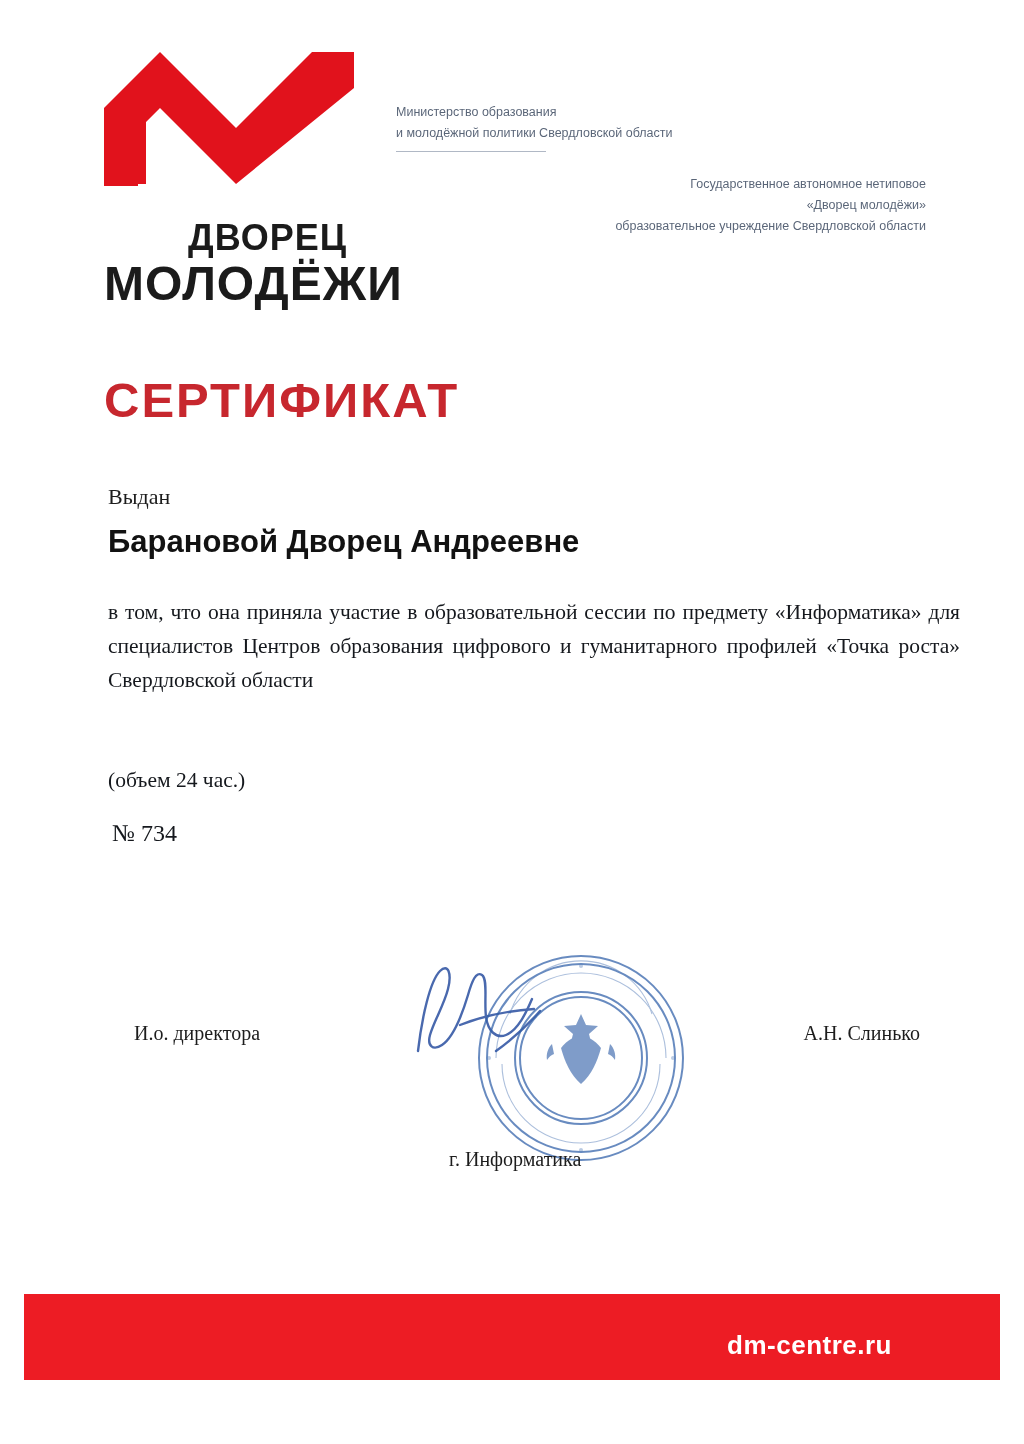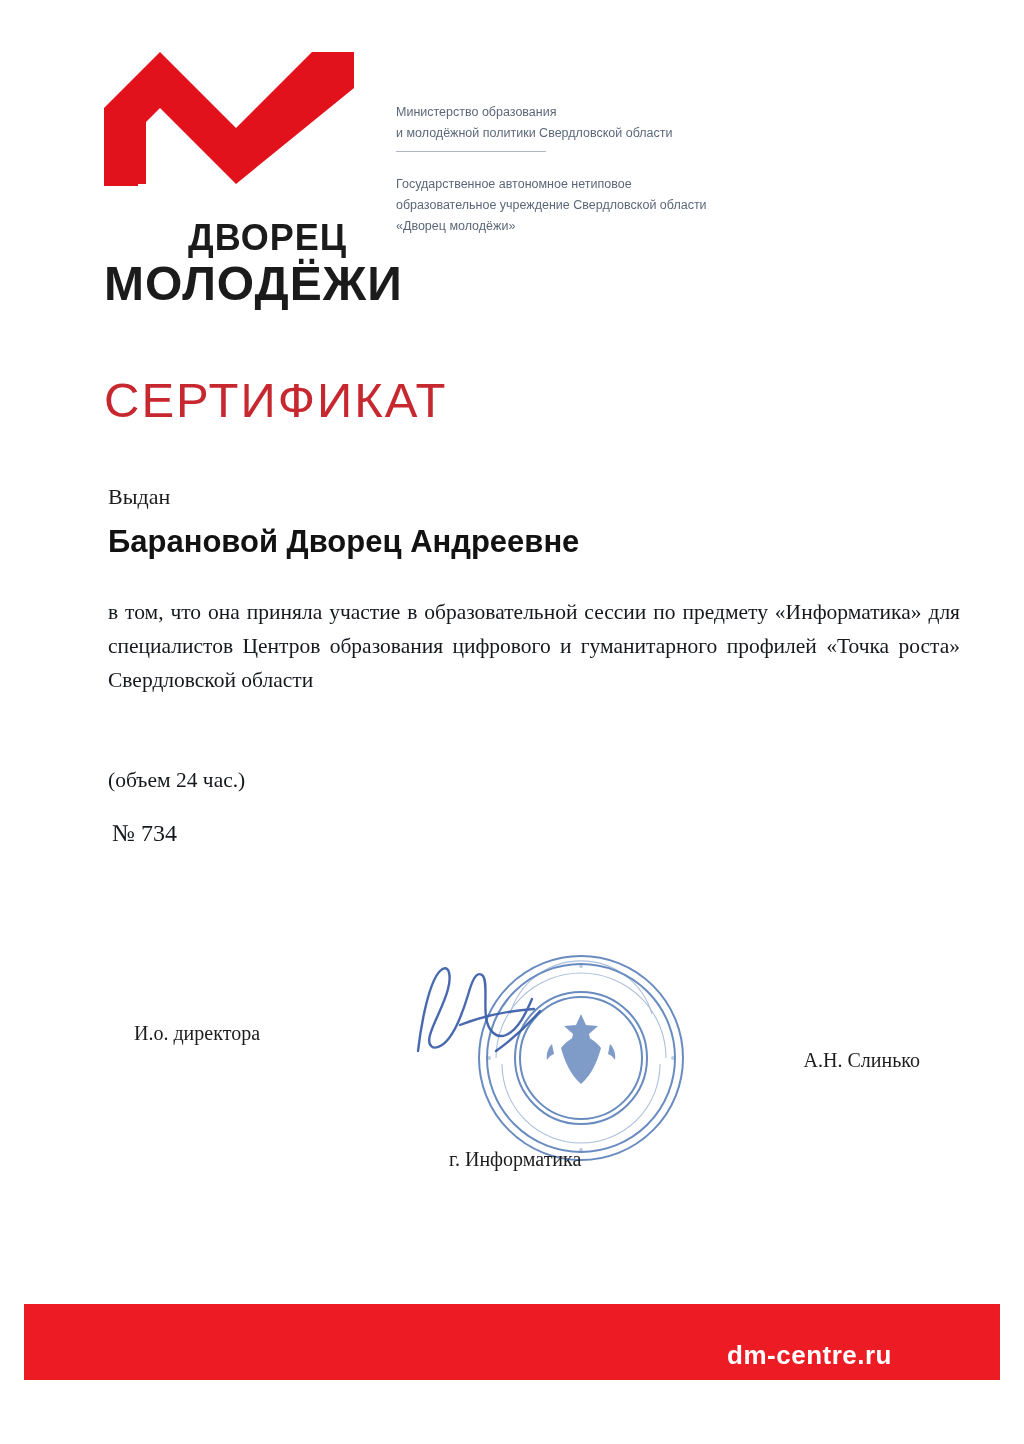--- a/index.html
+++ b/index.html
@@ -84,28 +84,28 @@
     font-size: 12.5px;
     line-height: 1.65;
     opacity: .78;
   }
   .org-block .rule {
     width: 150px;
     height: 1px;
     background: #9aa5b5;
     margin: 8px 0 22px 0;
   }
-  .org-block .grp2 { margin-top: 4px; }
+  .org-block .grp2 { margin-top: 4px; text-align: right; }
   
   .cert-title {
     position: absolute;
     left: 104px;
     top: 372px;
     font-family: "Liberation Sans", sans-serif;
-    font-weight: normal;
+    font-weight: bold;
     font-size: 49px;
     letter-spacing: 2px;
     color: #c7272e;
   }
   
   .issued-label {
     position: absolute;
     left: 108px;
     top: 484px;
     font-size: 22px;
@@ -158,21 +158,20 @@
     top: 1022px;
     font-size: 20px;
     color: #1d1d1d;
   }
   .sign-name {
     position: absolute;
     right: 104px;
     top: 1022px;
     font-size: 20px;
     color: #1d1d1d;
-    margin-top: 27px;
   }
   .city {
     position: absolute;
     left: 449px;
     top: 1148px;
     font-size: 20px;
     color: #1d1d1d;
   }
   .signature-ink {
     position: absolute;
@@ -189,21 +188,21 @@
     width: 230px;
     height: 212px;
     opacity: .72;
   }
   
   .footer {
     position: absolute;
     left: 24px;
     right: 24px;
     bottom: 64px;
-    height: 76px;
+    height: 86px;
     background: #ed1c24;
   }
   .footer-url {
     position: absolute;
     right: 108px;
     top: 36px;
     font-family: "Liberation Sans", sans-serif;
     font-weight: bold;
     font-size: 26px;
     letter-spacing: .5px;
@@ -227,22 +226,22 @@
       <div class="logo-text1">ДВОРЕЦ</div>
       <div class="logo-text2">МОЛОДЁЖИ</div>
     </div>
 
     <div class="org-block">
       <div>Министерство образования</div>
       <div>и молодёжной политики Свердловской области</div>
       <div class="rule"></div>
       <div class="grp2">
         <div>Государственное автономное нетиповое</div>
+        <div>«Дворец молодёжи»</div>
         <div>образовательное учреждение Свердловской области</div>
-        <div>«Дворец молодёжи»</div>
       </div>
     </div>
   </div>
 
   <div class="cert-title">СЕРТИФИКАТ</div>
 
   <div class="issued-label">Выдан</div>
   <div class="recipient">Барановой Дворец Андреевне</div>
   <div class="body-text">в том, что она приняла участие в образовательной сессии по предмету «Информатика» для специалистов Центров образования цифрового и гуманитарного профилей «Точка роста» Свердловской области</div>
   <div class="volume">(объем 24 час.)</div>

